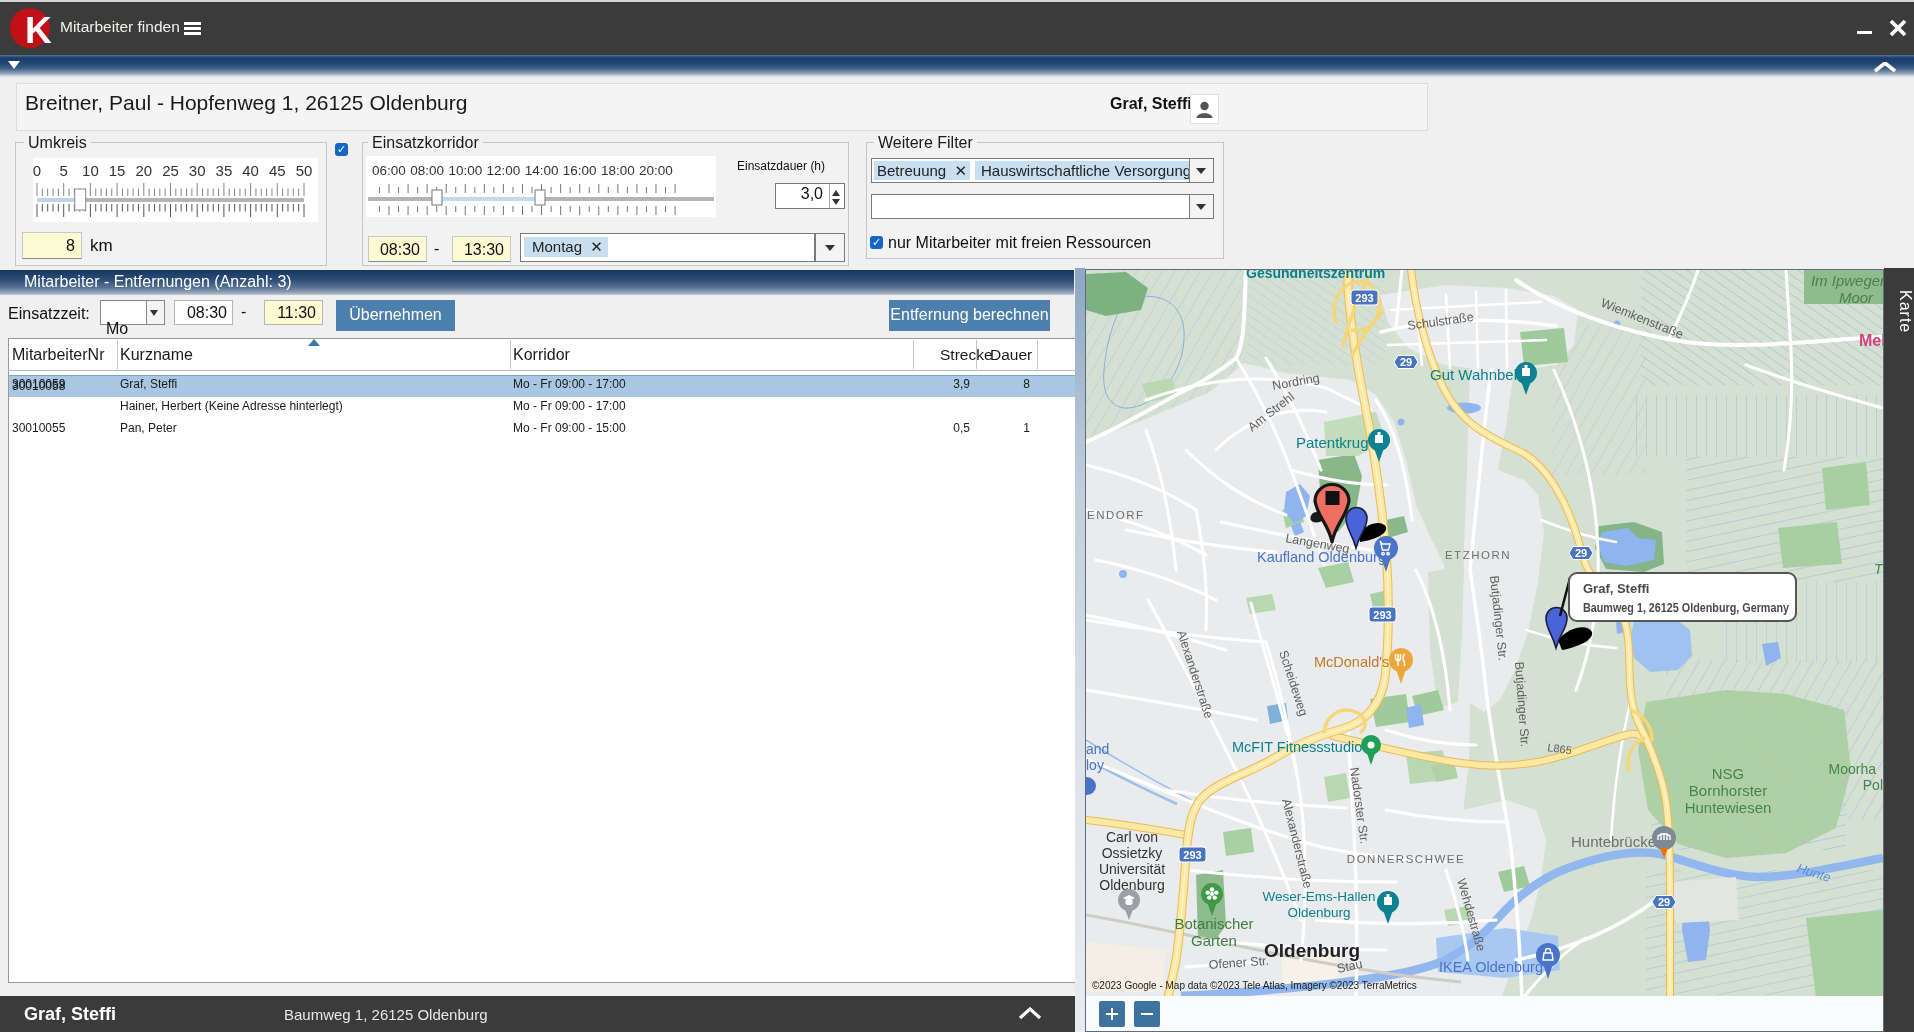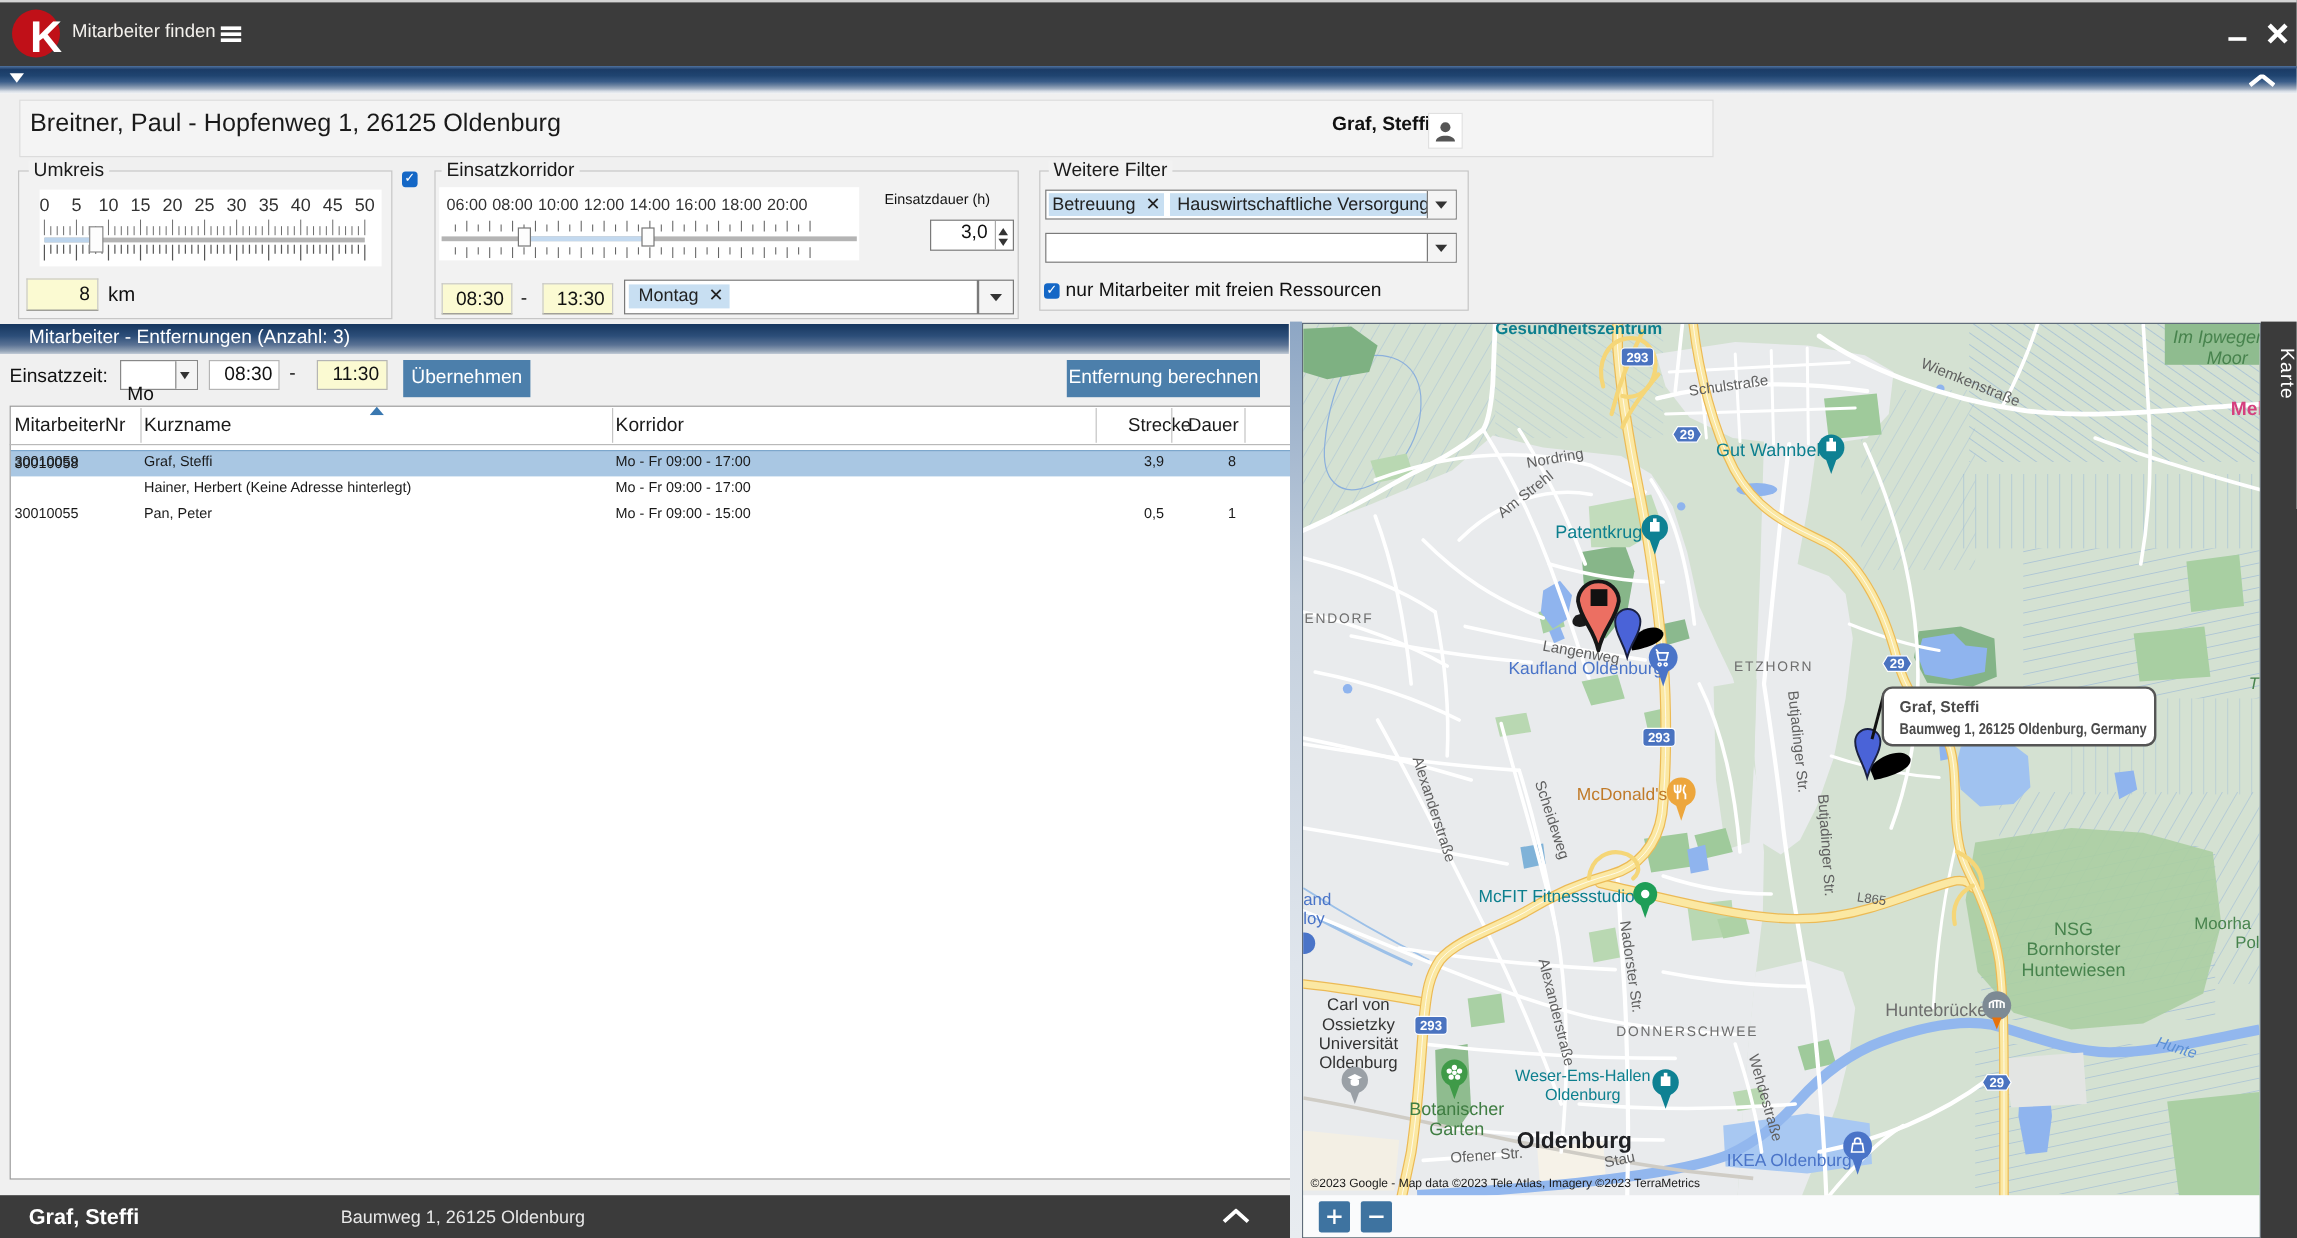--- a/index.html
+++ b/index.html
@@ -324,21 +324,21 @@
 <div id="sectionlbl" class="abs">Mitarbeiter - Entfernungen (Anzahl: 3)</div>
 
 <div class="abs" style="left:8px;top:305px;font-size:16px;color:#111;">Einsatzzeit:</div>
 <div class="abs combo" style="left:100px;top:300px;width:65px;height:25px;border-color:#888;"></div>
 <div class="abs" style="left:106px;top:320px;font-size:16px;color:#111;">Mo</div>
 <div class="abs caretbtn" style="left:146px;top:301px;width:18px;height:23px;border-left:1px solid #888;"></div>
 <div class="abs caret" style="left:150px;top:310px;border-left-width:4px;border-right-width:4px;"></div>
 <div class="abs" style="left:174px;top:300px;width:59px;height:25px;background:#fff;border:1px solid #b5b5b5;box-sizing:border-box;font-size:16px;color:#111;text-align:right;line-height:23px;padding-right:5px;">08:30</div>
 <div class="abs" style="left:241px;top:303px;font-size:16px;color:#111;">-</div>
 <div class="abs yellowin" style="left:264px;top:300px;width:59px;height:25px;line-height:23px;border-color:#b5b5b5;">11:30</div>
-<div class="abs btn" style="left:336px;top:300px;width:106px;height:31px;line-height:30px;">Übernehmen</div>
+<div class="abs btn" style="left:336px;top:300px;width:119px;height:31px;line-height:30px;">Übernehmen</div>
 <div class="abs btn" style="left:889px;top:300px;width:161px;height:31px;line-height:30px;">Entfernung berechnen</div>
 
 <div id="tablewrap" class="abs"></div>
 <svg class="abs" style="left:308px;top:339px" width="12" height="7">
     <path d="M6,0 L12,7 L0,7 Z" fill="#3a78b0"></path>
   </svg>
 <div class="abs" style="left:8px;top:338px;width:1068px;height:33px;border-bottom:1px solid #b9b9b9;box-sizing:border-box;"></div>
 <div class="abs th" style="left:12px;top:346px;">MitarbeiterNr</div>
 <div class="abs th" style="left:120px;top:346px;">Kurzname</div>
 <div class="abs th" style="left:513px;top:346px;">Korridor</div>

